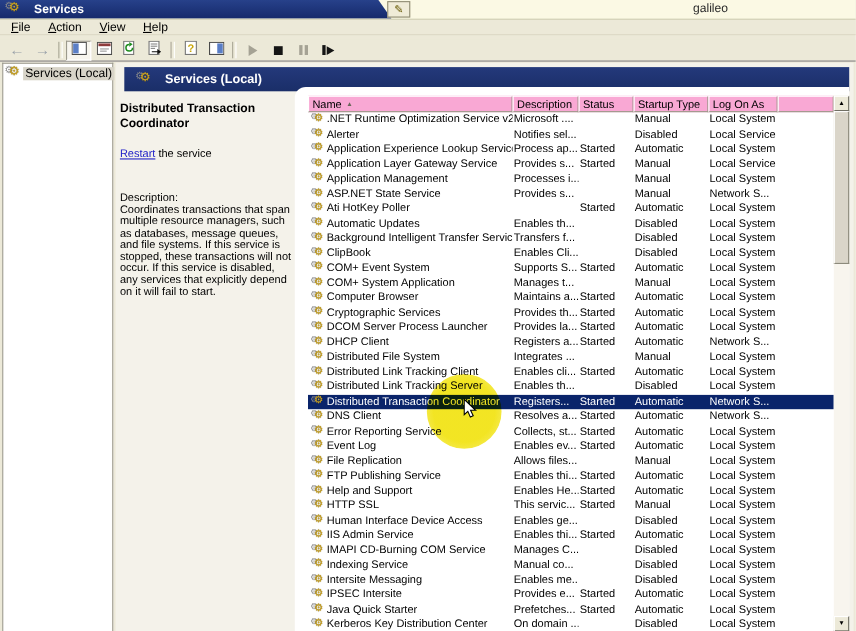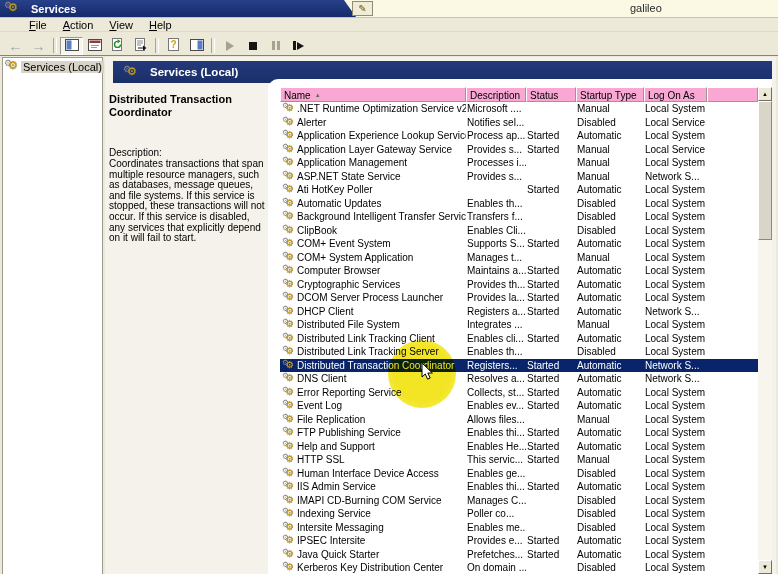--- a/index.html
+++ b/index.html
@@ -19,21 +19,21 @@
   .galileo{position:absolute;left:630px;top:2px;font-size:11px;color:#2A2A2A;}
   .pen-btn{position:absolute;left:352px;top:1px;width:21px;height:15px;background:#F0ECD8;
     border:1px solid #8F8C72;display:flex;align-items:center;justify-content:center;
     font-size:10px;color:#6B5E0A;box-sizing:border-box;}
   
   .gear{position:relative;width:15px;height:13px;display:inline-block;flex:0 0 15px;}
   .gear .g1{position:absolute;left:0;top:-3px;font-size:9px;color:#8A8A8A;line-height:13px;}
   .gear .g2{position:absolute;left:4px;top:-1px;font-size:11px;color:#C9A227;line-height:13px;text-shadow:0 0 1px #6B5803;}
   
   .menubar{position:absolute;left:0;top:18px;width:778px;height:14px;background:#ECE9D8;
-    display:flex;align-items:center;padding-left:21px;box-sizing:border-box;font-size:11px;
+    display:flex;align-items:center;padding-left:2px;box-sizing:border-box;font-size:11px;
     border-bottom:1px solid #DDD9C6;}
   .menu-item{padding:1px 8px;color:#000;}
   
   .toolbar{position:absolute;left:0;top:36px;width:778px;height:20px;background:#ECE9D8;
     display:flex;align-items:center;padding-left:4px;box-sizing:border-box;
     border-bottom:1px solid #848284;}
   .tb-btn{width:23px;height:18px;display:flex;align-items:center;justify-content:center;
     border:1px solid transparent;box-sizing:border-box;}
   .tb-btn.pressed{border-color:#9C9A8C #FFFFFF #FFFFFF #9C9A8C;background:#F7F5EE;}
   .tb-sep{width:2px;height:15px;border-left:1px solid #A9A695;border-right:1px solid #FFFFFF;margin:0 3px;}
@@ -654,21 +654,21 @@
               <span class="cell c-fill"></span>
             </div>
             <div class="svc-row">
               <span class="cell c-name">
                 <span class="gear">
                   <span class="g1">⚙</span>
                   <span class="g2">⚙</span>
                 </span>
                 <span class="nm">Indexing Service</span>
               </span>
-              <span class="cell c-desc">Poller co...</span>
+              <span class="cell c-desc">Manual co...</span>
               <span class="cell c-status"></span>
               <span class="cell c-start">Disabled</span>
               <span class="cell c-logon">Local System</span>
               <span class="cell c-fill"></span>
             </div>
             <div class="svc-row">
               <span class="cell c-name">
                 <span class="gear">
                   <span class="g1">⚙</span>
                   <span class="g2">⚙</span>
@@ -732,20 +732,21 @@
         <div class="sc-thumb"></div>
         <div class="sc-btn sc-down">
             <span>▼</span>
           </div>
       </div>
     </div>
 
     <div class="desc-col">
       <div class="svc-title">Distributed Transaction Coordinator</div>
       <div class="svc-links">
+        <div><a href="#">Restart</a><span> the service</span></div>
       </div>
       <div class="desc-head">Description:</div>
       <div class="desc-text">Coordinates transactions that span multiple resource managers, such as databases, message queues, and file systems. If this service is stopped, these transactions will not occur. If this service is disabled, any services that explicitly depend on it will fail to start.</div>
     </div>
   </div>
 </div>
 
 <div class="spot"></div>
 <div class="cursor">
   <svg width="13" height="19" viewBox="0 0 13 19">

